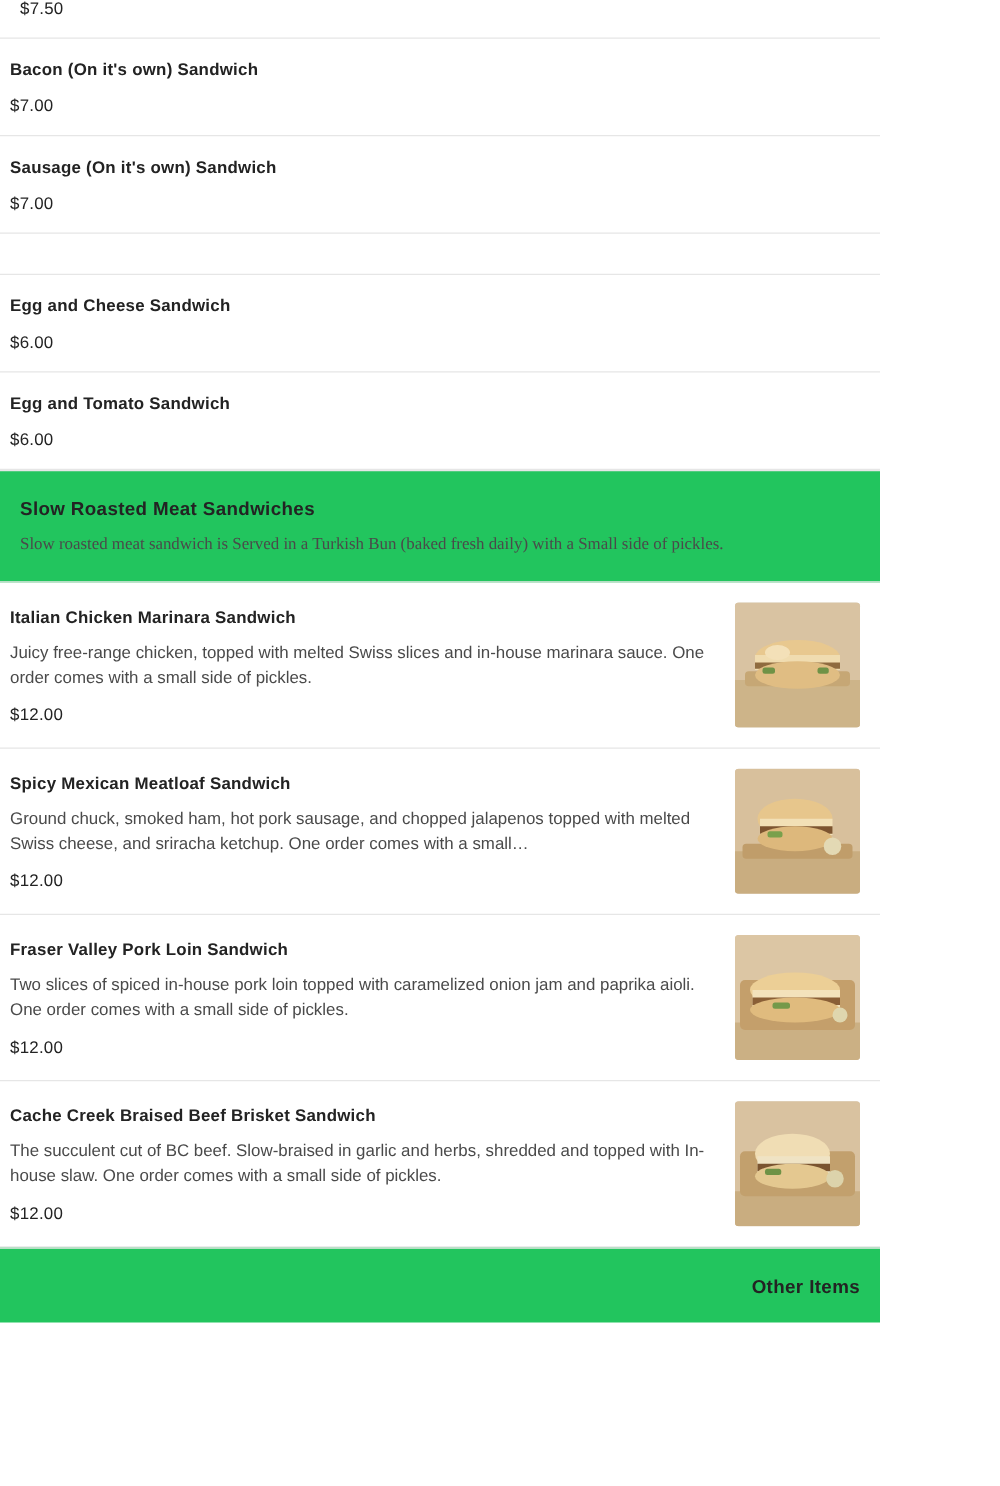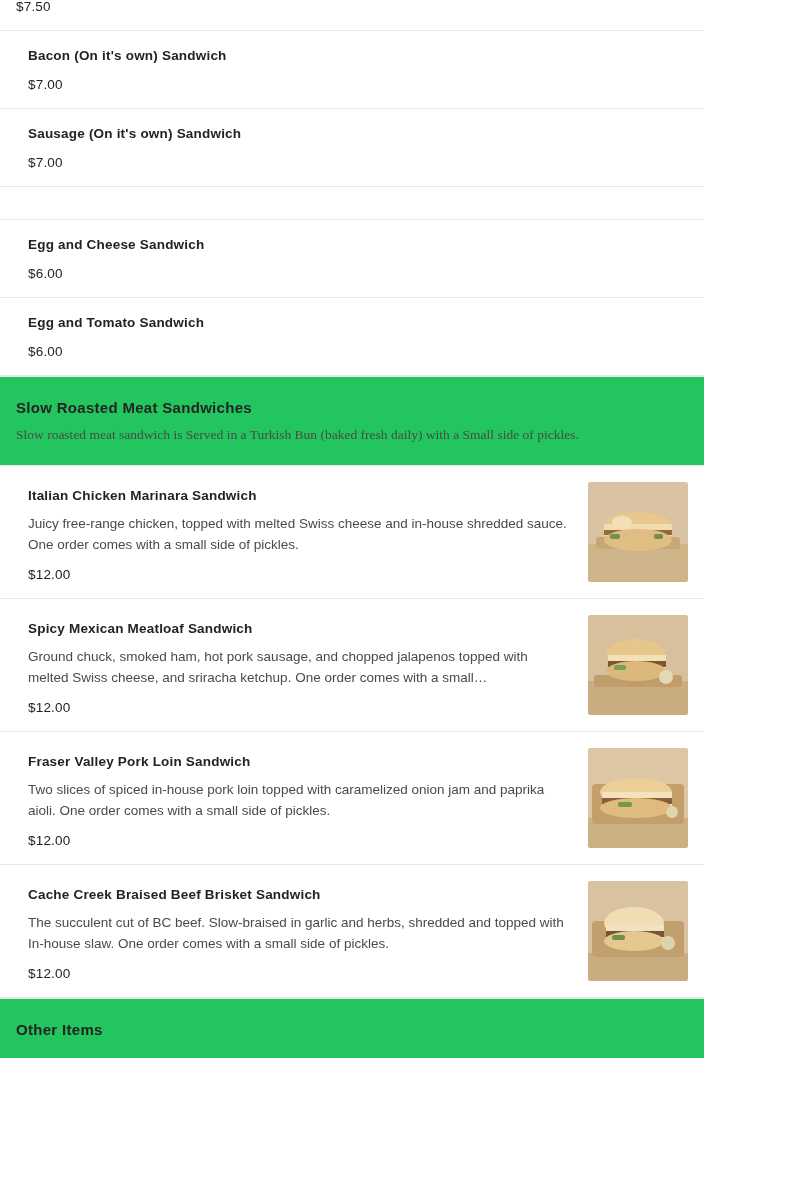--- a/index.html
+++ b/index.html
@@ -13,24 +13,24 @@
     font-family: "Liberation Sans", sans-serif;
     color: #2b2b2b;
     overflow: hidden;
   }
   .menu {
     width: 704px;
   }
   
   .item-row {
     border-bottom: 1px solid #e6e6e6;
-    padding: 16px 16px 16px 28px;
+    padding: 16px 16px 16px 8px;
     box-sizing: border-box;
     display: flex;
-    align-items: flex-end;
+    align-items: center;
     justify-content: space-between;
   }
   .item-main {
     flex: 1 1 auto;
     min-width: 0;
     padding-right: 18px;
   }
   .item-name {
     font-size: 13.5px;
     font-weight: bold;
@@ -90,20 +90,21 @@
   }
   .section-sub {
     font-size: 13.5px;
     color: #4a4a4a;
     margin-top: 9px;
     line-height: 1.45;
     font-family: Liberation Serif, serif;
   }
   .section-header.last {
     border-bottom: none;
+    text-align: right;
   }
 </style>
 </head>
 <body>
 
 <div class="menu">
 
   <div class="partial-row">
     <div class="item-price">$7.50</div>
   </div>
@@ -142,21 +143,21 @@
   </div>
 
   <div class="section-header">
     <div class="section-title">Slow Roasted Meat Sandwiches</div>
     <div class="section-sub">Slow roasted meat sandwich is Served in a Turkish Bun (baked fresh daily) with a Small side of pickles.</div>
   </div>
 
   <div class="item-row">
     <div class="item-main">
       <div class="item-name">Italian Chicken Marinara Sandwich</div>
-      <div class="item-desc">Juicy free-range chicken, topped with melted Swiss cheese and in-house shredded sauce. One order comes with a small side of pickles.</div>
+      <div class="item-desc">Juicy free-range chicken, topped with melted Swiss slices and in-house marinara sauce. One order comes with a small side of pickles.</div>
       <div class="item-price">$12.00</div>
     </div>
     <div class="item-thumb">
       <svg width="100" height="100" viewBox="0 0 100 100" aria-hidden="true">
         <rect x="0" y="0" width="100" height="100" fill="#d9c3a2"></rect>
         <rect x="0" y="62" width="100" height="38" fill="#cdb489"></rect>
         <rect x="8" y="55" width="84" height="12" rx="3" fill="#c6a775"></rect>
         <ellipse cx="50" cy="44" rx="34" ry="14" fill="#e8c88f"></ellipse>
         <rect x="16" y="42" width="68" height="12" fill="#f0dcb0"></rect>
         <rect x="16" y="48" width="68" height="5" fill="#8f6b3f"></rect>

